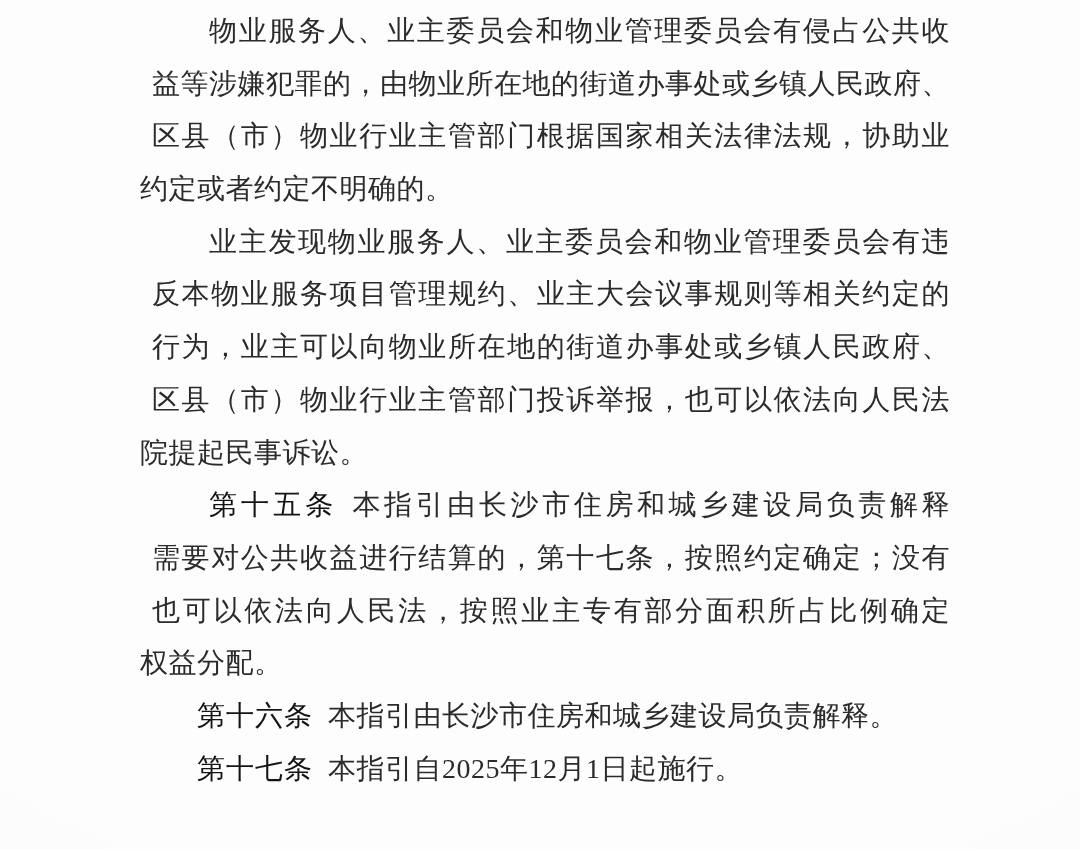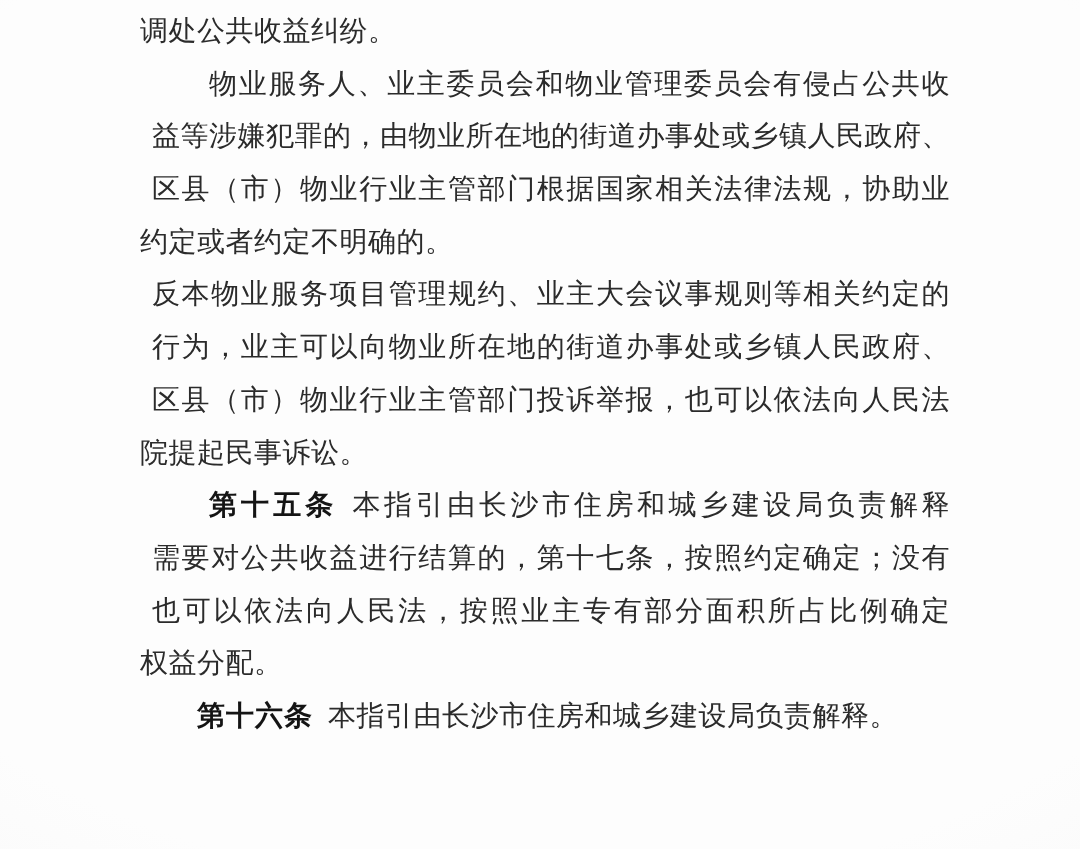--- a/index.html
+++ b/index.html
@@ -35,38 +35,39 @@
       white-space: normal;
       text-align: justify;
       text-align-last: justify;
       overflow: hidden;
       margin-left: 12px;
     }
     .line.indent {
       padding-left: 57px;
     }
     .article-no {
-      font-weight: bold;
+      font-weight: normal;
       letter-spacing: 1px;
       margin-right: 15px;
     }
   </style>
 </head>
 <body>
 
 <div class="page" style="color: rgb(43, 43, 43);">
   <div class="doc" id="doc-body">
-      <div class="line"><span>调处公共收益纠纷。</span></div>
       <div class="line indent fill"><span>物业服务人、业主委员会和物业管理委员会有侵占公共收</span></div>
       <div class="line fill"><span>益等涉嫌犯罪的，由物业所在地的街道办事处或乡镇人民政府、</span></div>
       <div class="line fill"><span>区县（市）物业行业主管部门根据国家相关法律法规，协助业</span></div>
       <div class="line"><span>约定或者约定不明确的。</span></div>
+      <div class="line indent fill"><span>业主发现物业服务人、业主委员会和物业管理委员会有违</span></div>
       <div class="line fill"><span>反本物业服务项目管理规约、业主大会议事规则等相关约定的</span></div>
       <div class="line fill"><span>行为，业主可以向物业所在地的街道办事处或乡镇人民政府、</span></div>
       <div class="line fill"><span>区县（市）物业行业主管部门投诉举报，也可以依法向人民法</span></div>
       <div class="line"><span>院提起民事诉讼。</span></div>
       <div class="line indent fill"><span class="article-no" style="color: rgb(20, 20, 20);">第十五条</span><span>本指引由长沙市住房和城乡建设局负责解释</span></div>
       <div class="line fill"><span>需要对公共收益进行结算的，第十七条，按照约定确定；没有</span></div>
       <div class="line fill"><span>也可以依法向人民法，按照业主专有部分面积所占比例确定</span></div>
       <div class="line"><span>权益分配。</span></div>
       <div class="line indent"><span class="article-no" style="color: rgb(20, 20, 20);">第十六条</span><span>本指引由长沙市住房和城乡建设局负责解释。</span></div>
+      <div class="line indent"><span class="article-no" style="color: rgb(20, 20, 20);">第十七条</span><span>本指引自2025年12月1日起施行。</span></div>
     </div>
 </div>
 
 </body></html>

